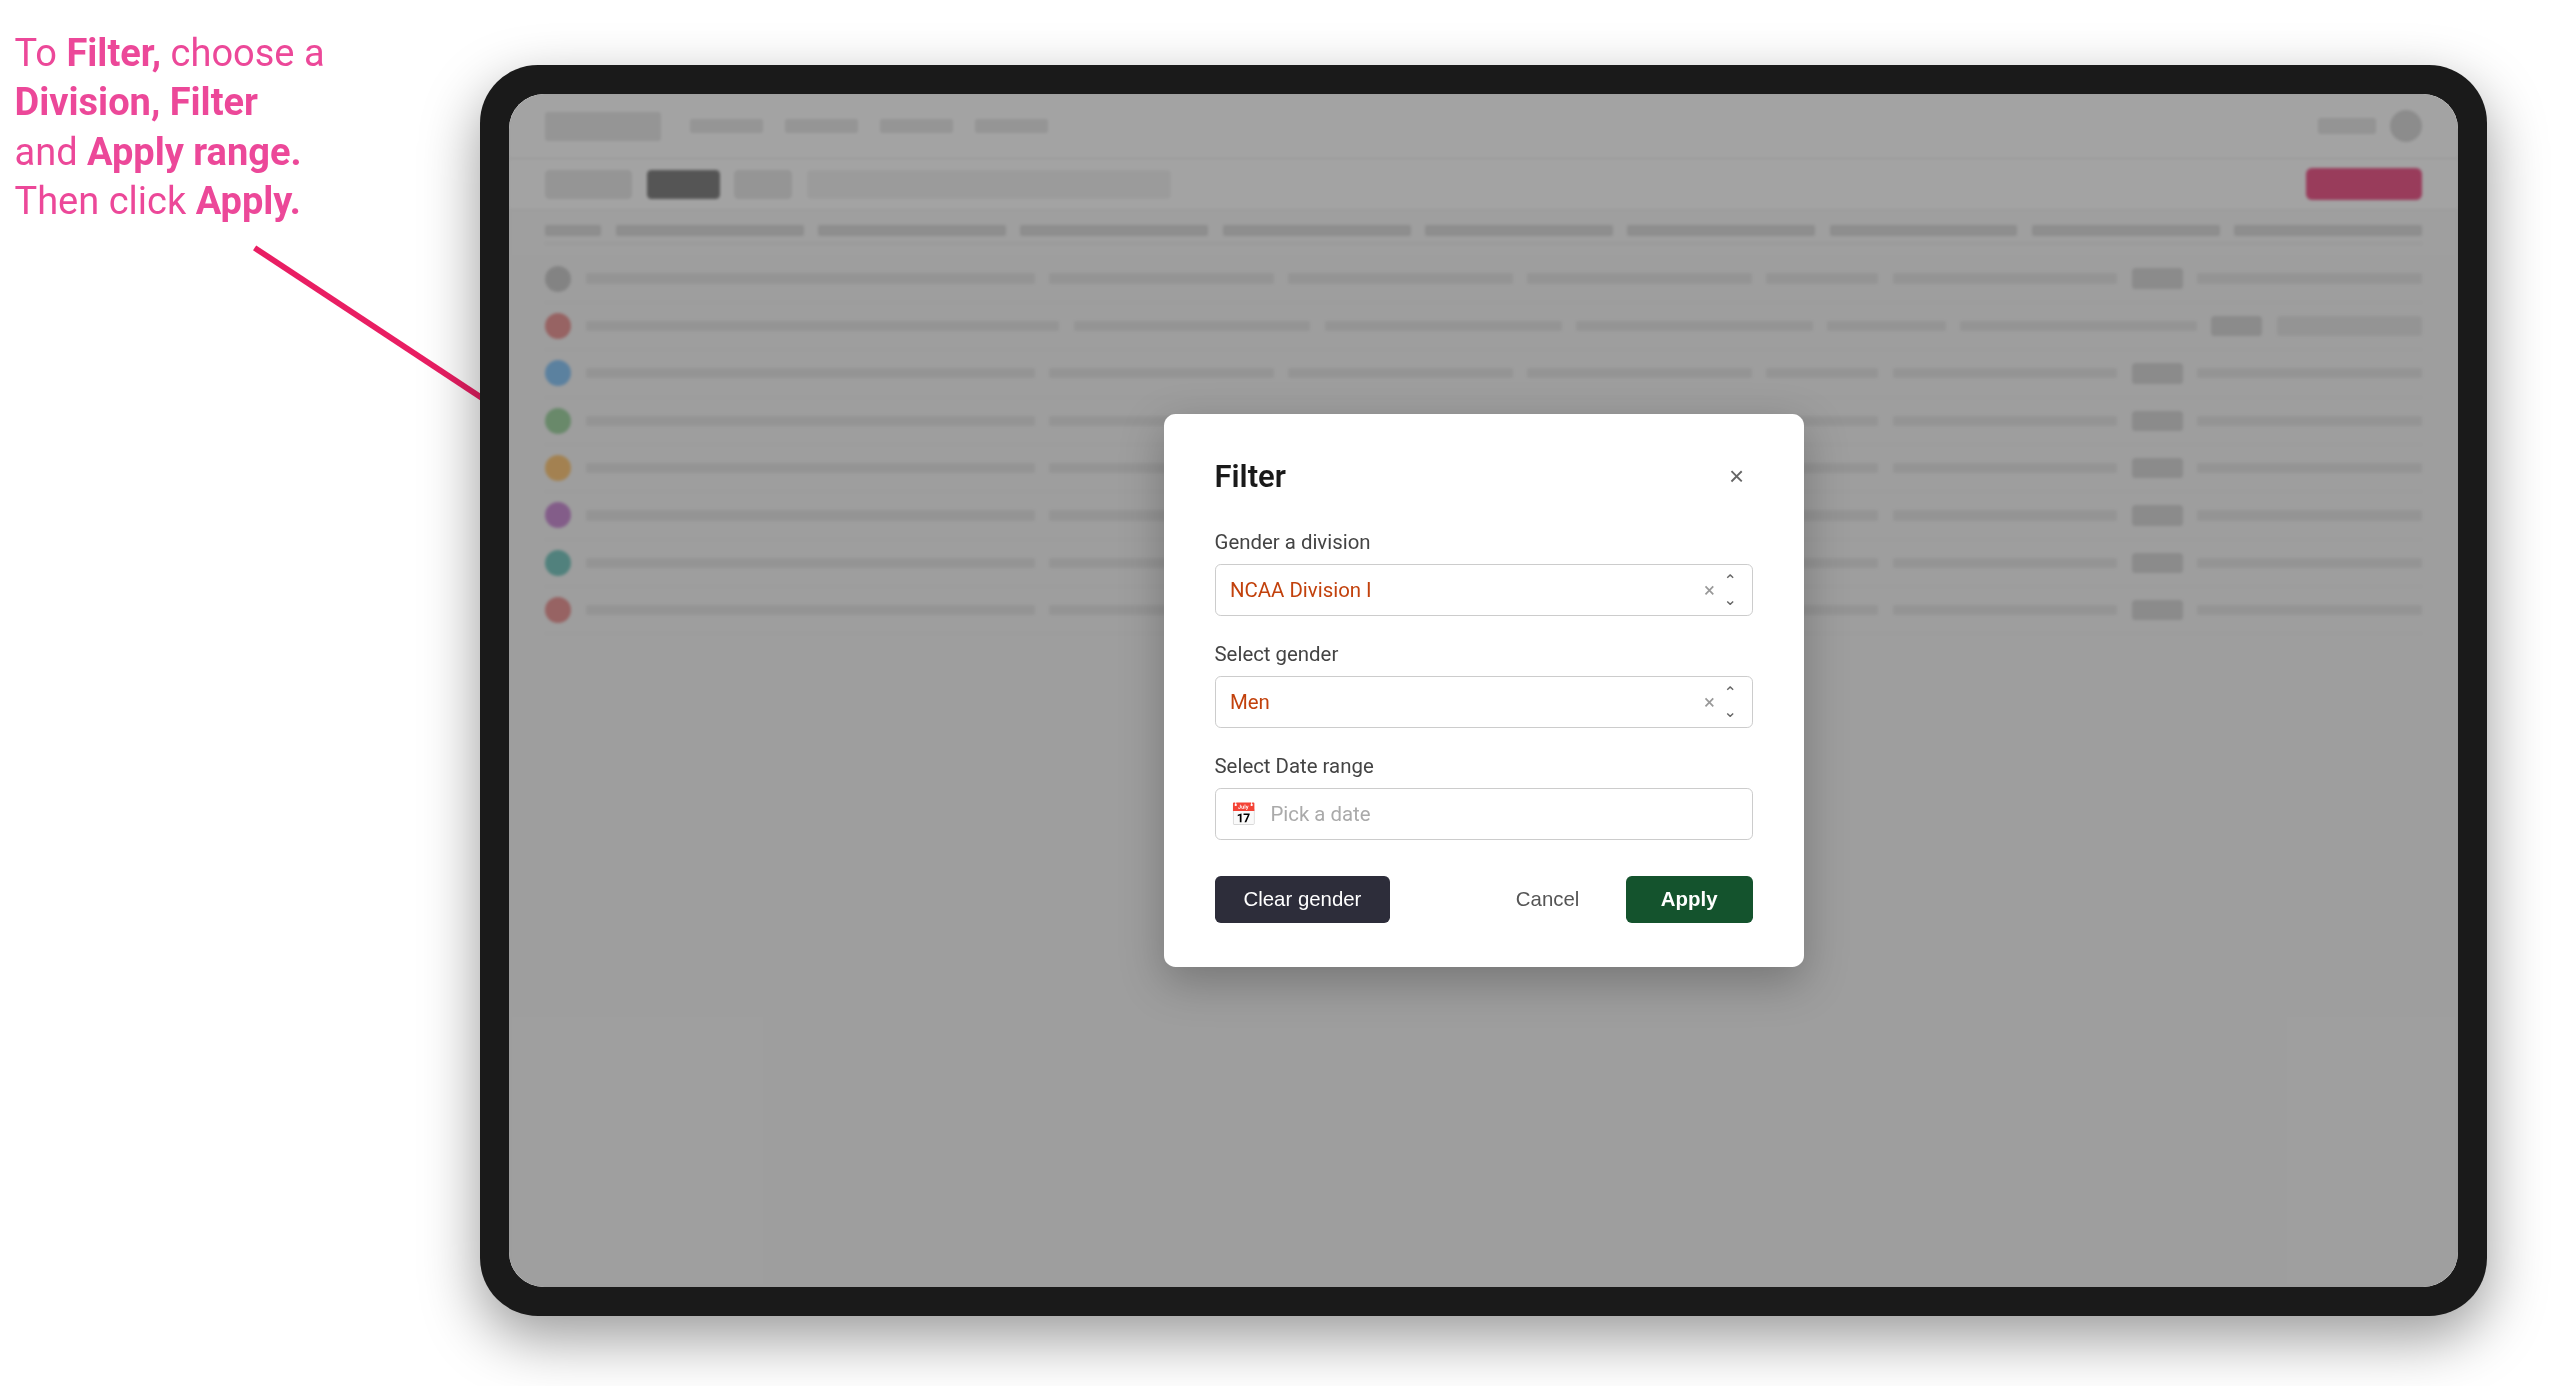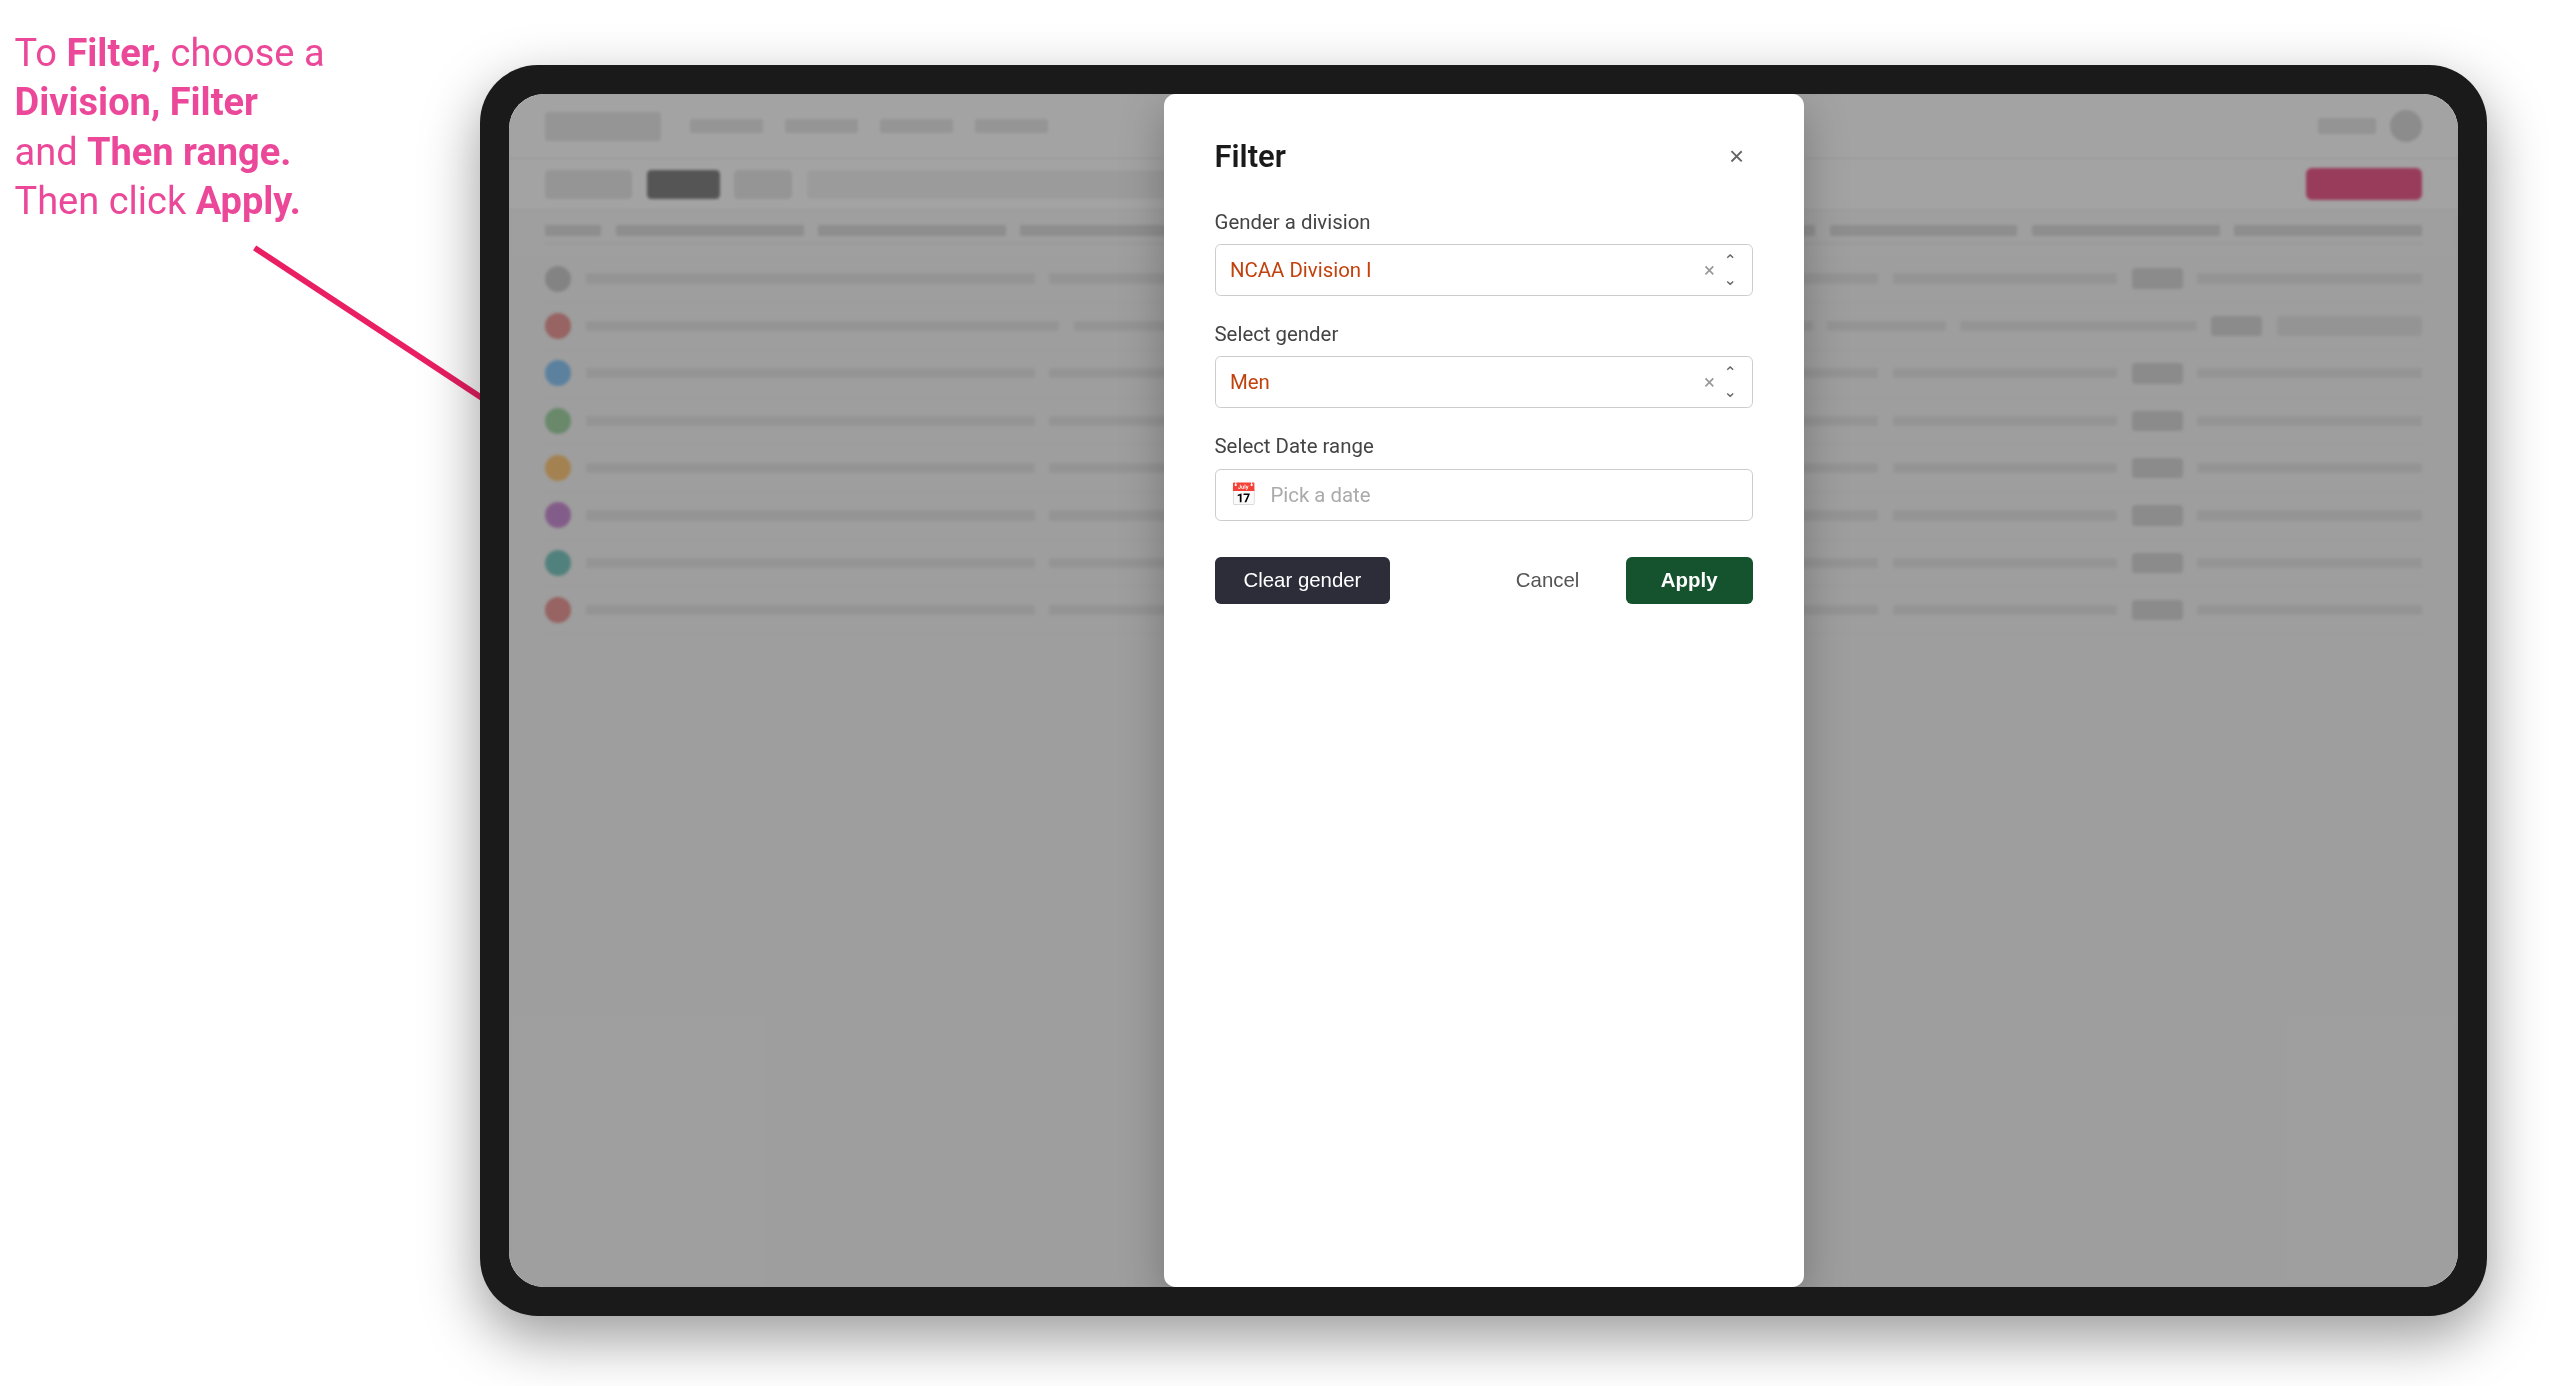--- a/index.html
+++ b/index.html
@@ -179,20 +179,21 @@
       flex: none;
     }
 
     
     .overlay {
       position: absolute;
       inset: 0;
       background: rgba(0,0,0,0.35);
       border-radius: 35px;
       display: flex;
+      align-items: center;
       justify-content: center;
     }
 
     
     .filter-modal {
       background: #ffffff;
       border-radius: 11.6px;
       width: 640px;
       padding: 44px 51px 44px;
       position: relative;
@@ -345,21 +346,21 @@
       font-weight: 600;
       cursor: pointer;
     }
   </style>
 </head>
 <body>
 
 <div class="instruction-area">
   <span>To <span class="bold">Filter,</span> choose a</span><br>
   <span class="bold">Division, Filter</span><br>
-  <span>and <span class="bold">Then range.</span></span><br>
+  <span>and <span class="bold">Apply range.</span></span><br>
   <span>Then click <span class="bold">Apply.</span></span>
 </div>
 
 <svg class="arrow-svg" viewBox="0 0 700 500" xmlns="http://www.w3.org/2000/svg">
   <defs>
     <marker id="arrowhead" markerWidth="10" markerHeight="7" refX="10" refY="3.5" orient="auto">
       <polygon points="0 0, 10 3.5, 0 7" fill="#e91e63"></polygon>
     </marker>
   </defs>
   <line x1="60" y1="60" x2="620" y2="430" stroke="#e91e63" stroke-width="8" marker-end="url(#arrowhead)"></line>

